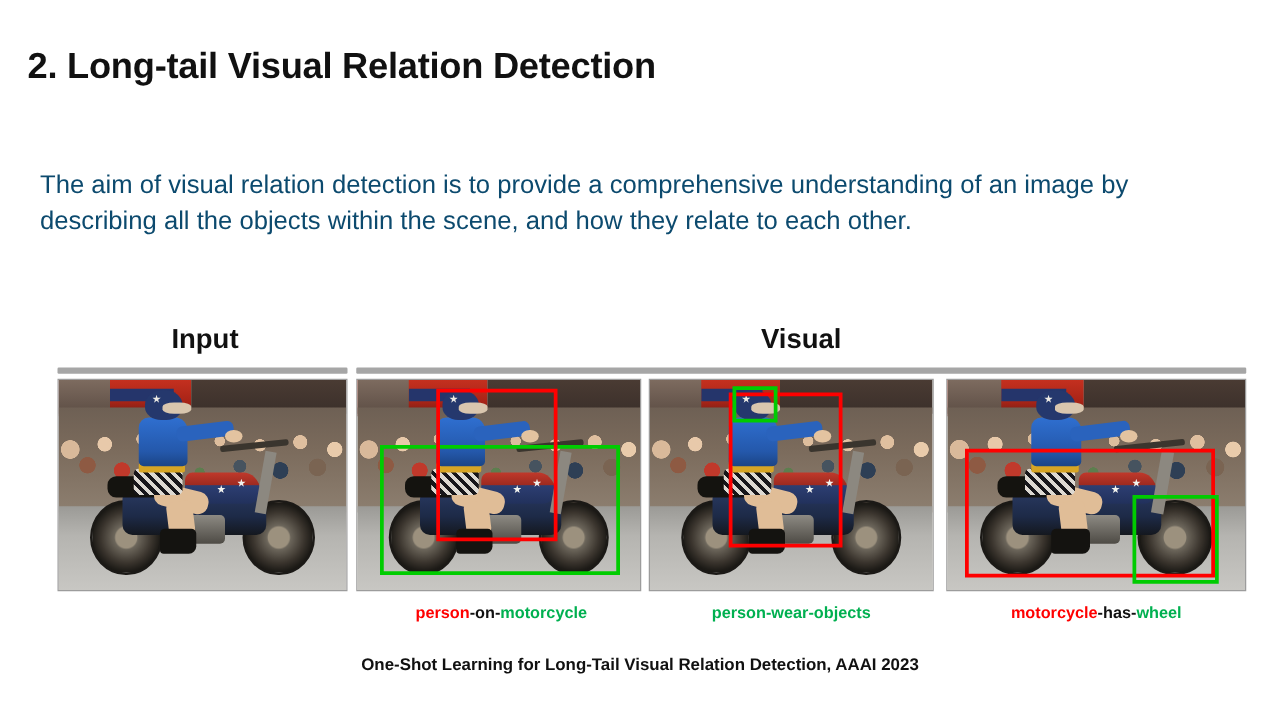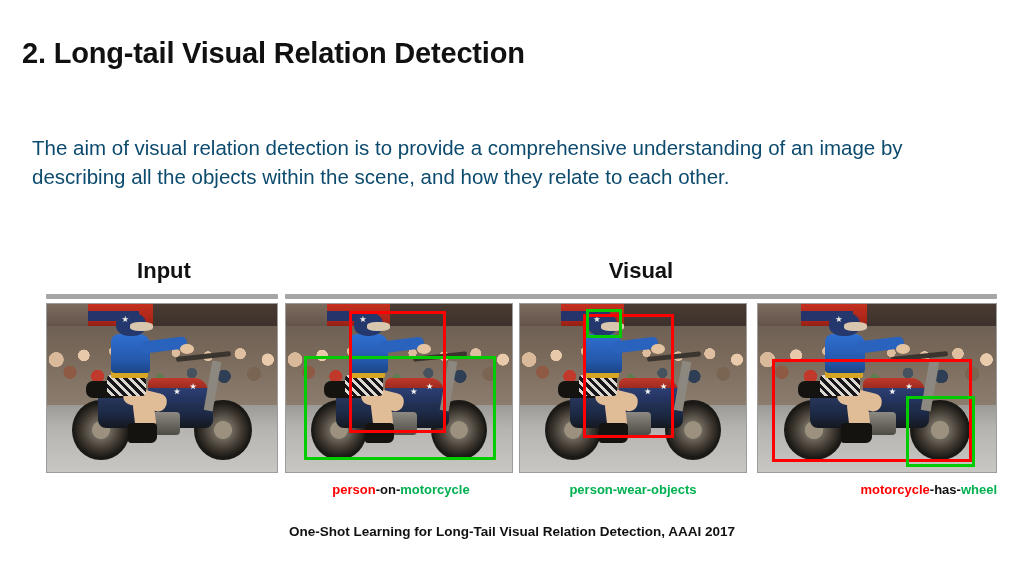--- a/index.html
+++ b/index.html
@@ -310,21 +310,21 @@
   .relation-label {
     position: absolute;
     top: 482px;
     font-size: 13px;
     font-weight: bold;
     text-align: center;
     white-space: nowrap;
   }
   #label-0 { left: 285px; width: 232px; }
   #label-1 { left: 519px; width: 228px; }
-  #label-2 { left: 757px; width: 240px; text-align: right; }
+  #label-2 { left: 757px; width: 240px; }
   .tok-red   { color: #ff0000; }
   .tok-green { color: #00b050; }
   .tok-black { color: #111111; }
 
   
   #caption {
     position: absolute;
     left: 0;
     top: 524px;
     width: 1024px;
@@ -494,13 +494,13 @@
 </div>
 
 <div class="relation-label" id="label-1">
   <span class="tok-green">person</span><span class="tok-green">-wear-</span><span class="tok-green">objects</span>
 </div>
 
 <div class="relation-label" id="label-2">
   <span class="tok-red">motorcycle</span><span class="tok-black">-has-</span><span class="tok-green">wheel</span>
 </div>
 
-<div id="caption">One-Shot Learning for Long-Tail Visual Relation Detection,  AAAI 2017</div>
+<div id="caption">One-Shot Learning for Long-Tail Visual Relation Detection,  AAAI 2023</div>
 
 </body></html>

